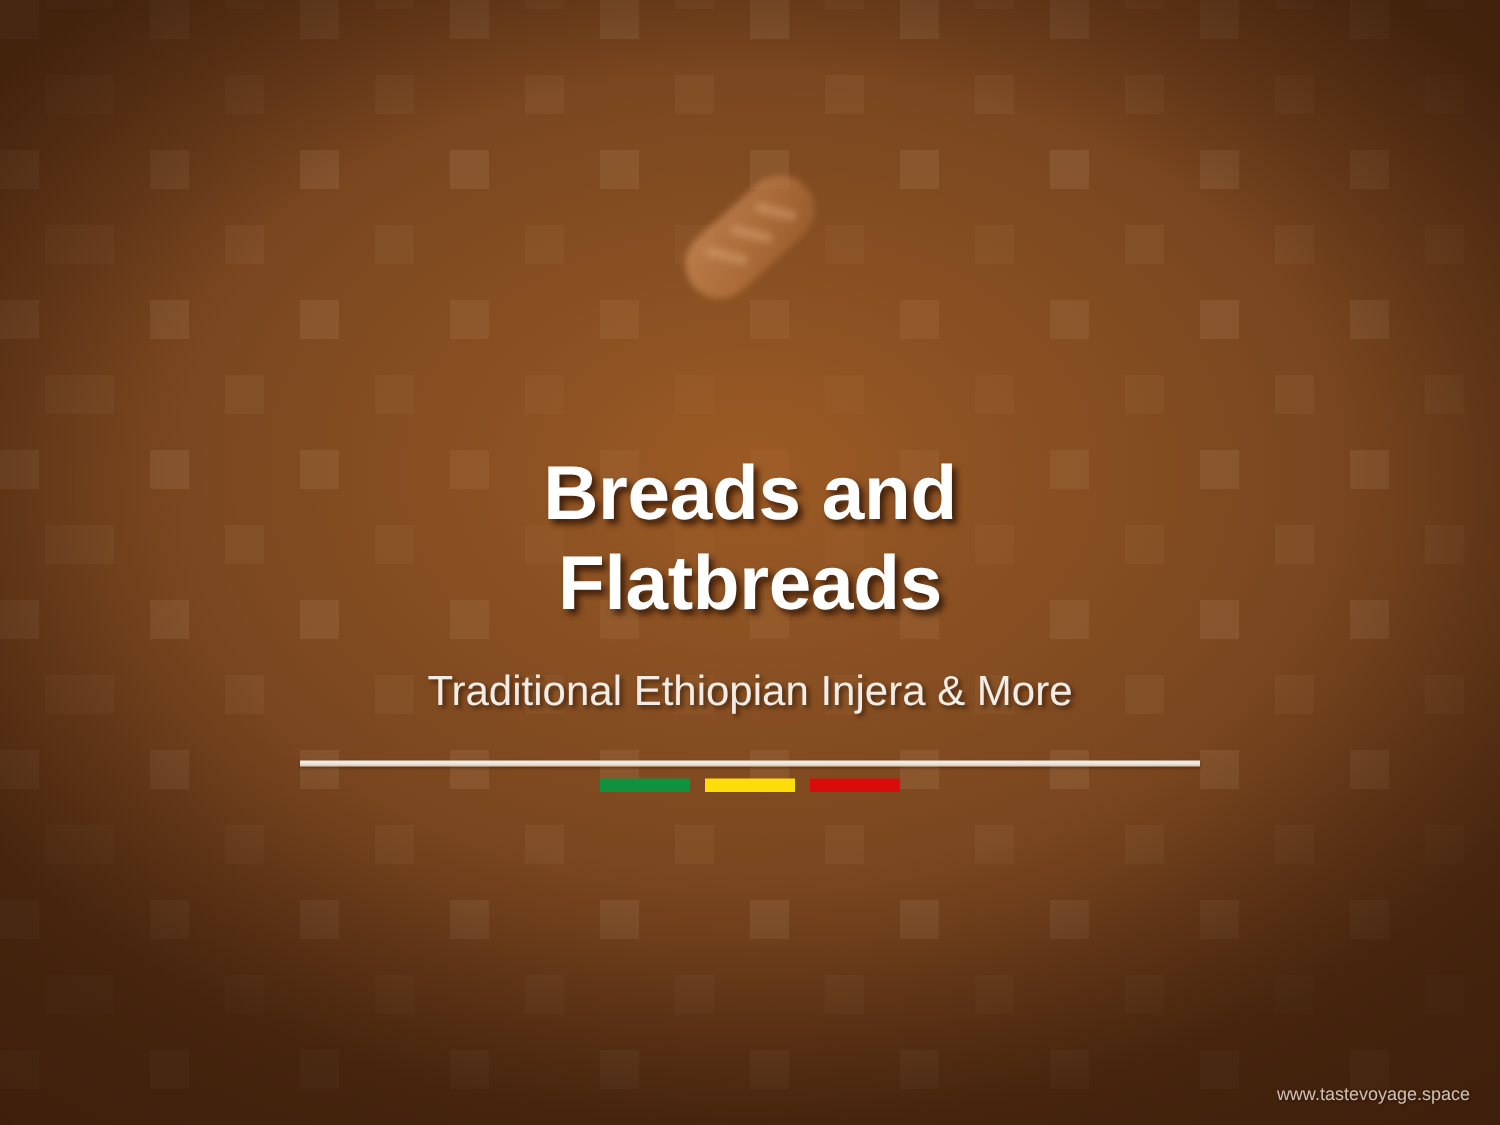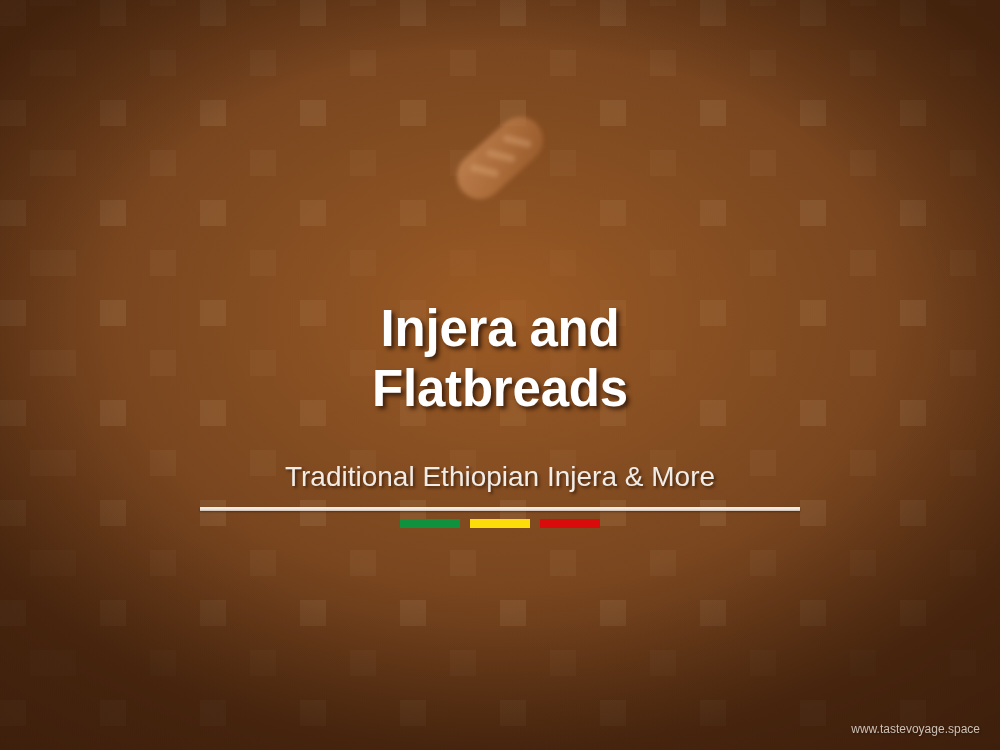--- a/index.html
+++ b/index.html
@@ -133,21 +133,20 @@
   .subtitle {
     position: absolute;
     top: 444px;
     left: 0;
     right: 0;
     font-size: 28px;
     line-height: 34px;
     font-weight: normal;
     color: #f2ece6;
     text-shadow: 2px 2px 3px rgba(38, 16, 4, 0.62);
-    margin-top: 16px;
   }
 
   
   .rule {
     position: absolute;
     left: 200px;
     top: 507px;
     width: 600px;
     height: 4px;
     background: linear-gradient(to bottom, #f4ece4 0%, #efe6dc 55%, #cdbcad 100%);
@@ -210,21 +209,21 @@
         <g stroke="#dca877" stroke-opacity="0.42" stroke-width="7" stroke-linecap="round">
           <line x1="34" y1="45" x2="46" y2="63"></line>
           <line x1="56" y1="45" x2="68" y2="63"></line>
           <line x1="78" y1="45" x2="90" y2="63"></line>
         </g>
       </g>
     </svg>
   </div>
 
   <div class="content">
-    <div class="title">Injera and
+    <div class="title">Breads and
 Flatbreads</div>
 
     <div class="subtitle">Traditional Ethiopian Injera &amp; More</div>
   </div>
 
   <div class="rule"></div>
 
   <div class="flag">
     <span class="flag-bar flag-green" style="background: rgb(16, 145, 62);"></span>
     <span class="flag-bar flag-yellow" style="background: rgb(252, 221, 9);"></span>

